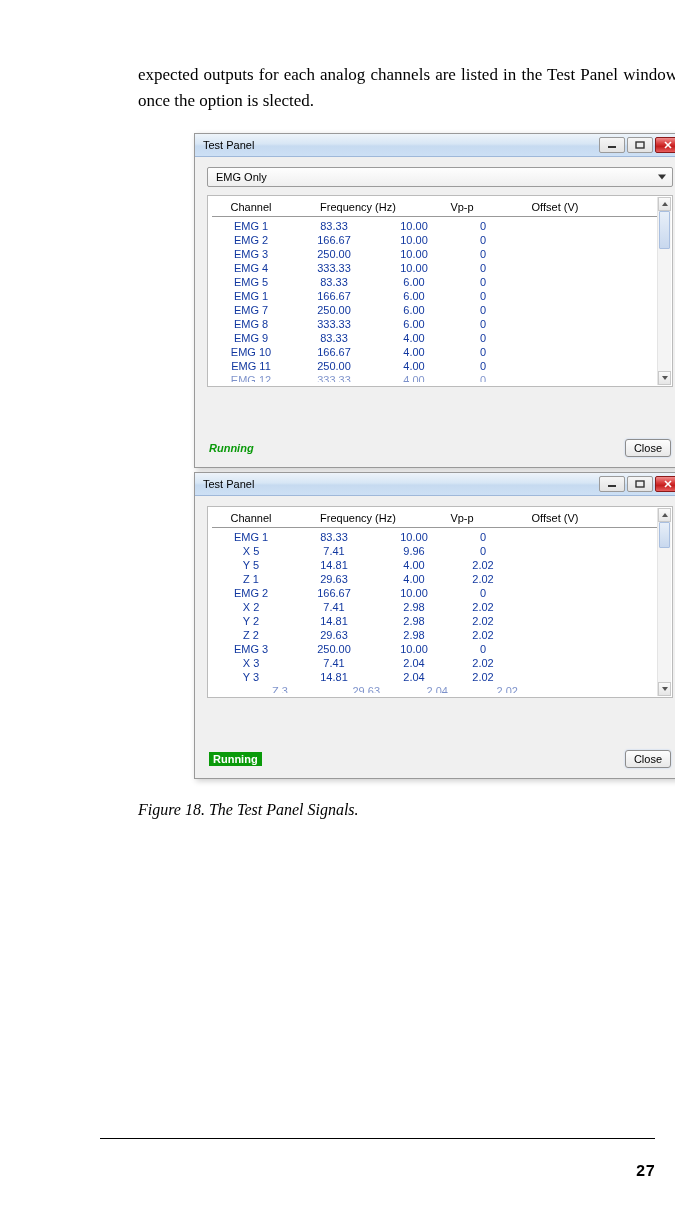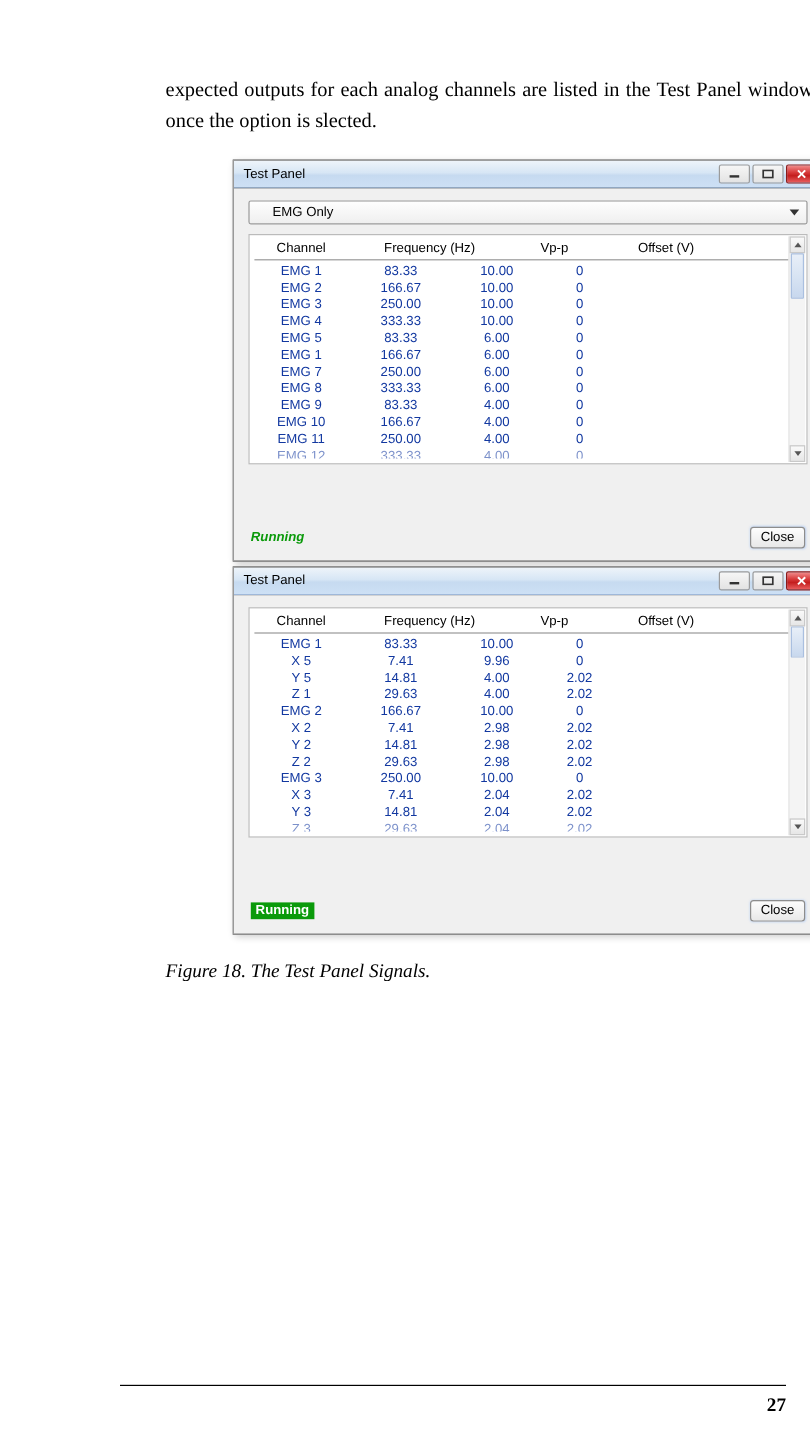--- a/index.html
+++ b/index.html
@@ -67,21 +67,21 @@
   }
   .combo {
     position: relative;
     background: linear-gradient(#fefefe,#efefef);
     border: 1px solid #9b9b9b;
     border-radius: 2px;
     height: 20px;
     margin-bottom: 8px;
     display: flex;
     align-items: center;
-    padding: 0 19px;
+    padding: 0 8px;
   }
   .combo .arrow {
     position: absolute; right: 6px; top: 50%;
     width: 0; height: 0;
     border-left: 4px solid transparent;
     border-right: 4px solid transparent;
     border-top: 5px solid #333;
     transform: translateY(-50%);
   }
   .table-wrap {
@@ -152,22 +152,22 @@
     font-style: italic;
     font-size: 16px;
     margin-top: 22px;
     color: #000;
   }
   .page-footer {
     position: absolute;
     left: 100px; right: 20px; bottom: 30px;
     border-top: 1px solid #000;
     text-align: right;
-    padding-top: 8px;
-    font-family: Liberation Serif, serif;
+    padding-top: 24px;
+    font-family: Liberation Mono, monospace;
     font-weight: bold;
     font-size: 16px;
   }
 </style>
 </head>
 <body>
 
 <div class="page-content">
   <p class="body-para">expected outputs for each analog channels are listed in the Test Panel window once the option is slected.</p>
 
@@ -387,21 +387,21 @@
               <div>7.41</div>
               <div>2.04</div>
               <div>2.02</div>
             </div>
             <div class="trow">
               <div>Y 3</div>
               <div>14.81</div>
               <div>2.04</div>
               <div>2.02</div>
             </div>
-            <div class="trow" style="opacity: 0.55; overflow: hidden; max-height: 9px;">
+            <div class="trow" style="opacity: 0.55; overflow: hidden; max-height: 9px; text-align: right;">
               <div>Z 3</div>
               <div>29.63</div>
               <div>2.04</div>
               <div>2.02</div>
             </div>
             <div class="scrollcol">
               <div class="scrollbtn">
                 <svg width="8" height="8">
                   <polygon points="4,2 7,6 1,6" fill="#555"></polygon>
                 </svg>

